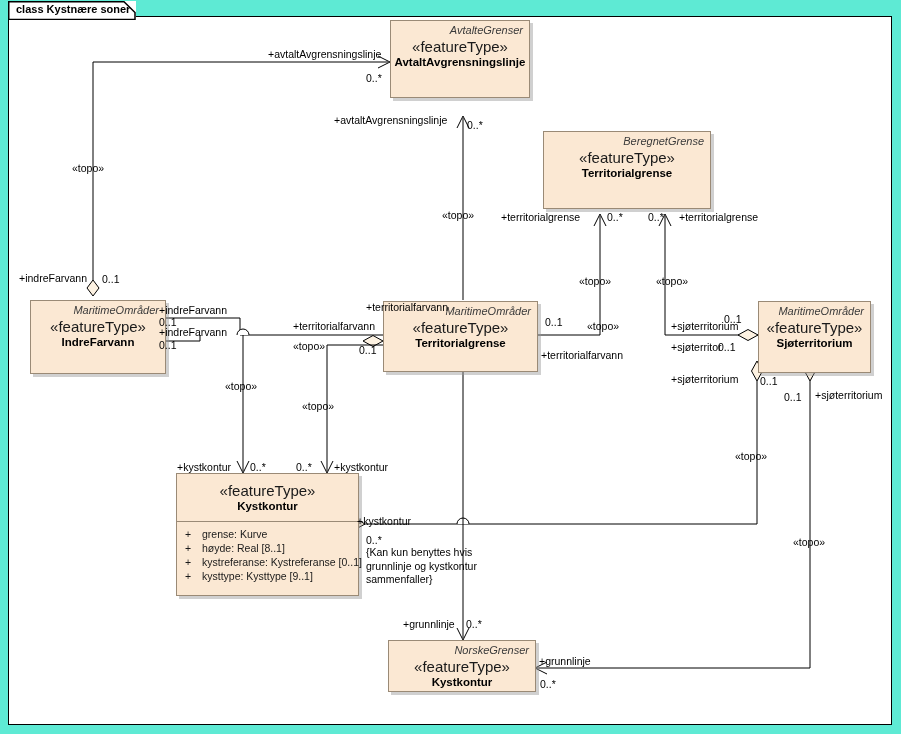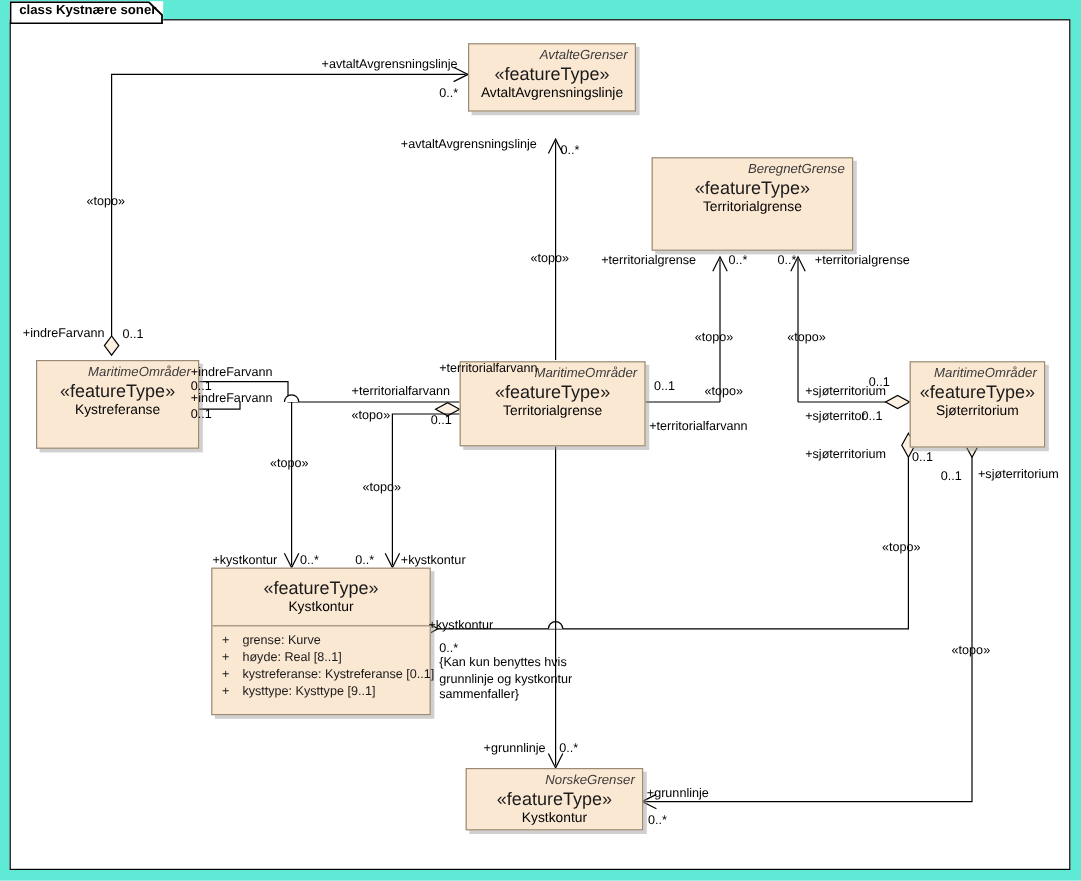--- a/index.html
+++ b/index.html
@@ -55,21 +55,21 @@
   .cls .stereo{
     text-align:center;
     font-size:15px;
     color:#1a1a1a;
     margin-top:2px;
     white-space:nowrap;
   }
   .cls .cname{
     text-align:center;
     font-size:11.5px;
-    font-weight:normal;
+    font-weight:bold;
     color:#000;
     margin-top:1px;
     white-space:nowrap;
   }
   .cls .attrs{
     border-top:1px solid #9a8a76;
     margin-top:10px;
     padding:5px 0 4px 0;
   }
   .cls .attr{
@@ -165,36 +165,36 @@
 
       <path d="M463,372 L463,638"></path>
       <path d="M457,628 L463,640 L469,628" fill="none"></path>
 
       <path d="M537,668 L810,668 L810,381"></path>
       <path d="M547,662 L535,668 L547,674" fill="none"></path>
       <path d="M810,381 L804.5,371 L810,361 L815.5,371 Z" fill="#fdf2e2" stroke="#000"></path>
     </g>
   </svg>
 
-  <div class="cls" style="left:390px;top:36px;width:140px;height:57px;">
+  <div class="cls" style="left:390px;top:20px;width:140px;height:78px;">
     <div class="pkg">AvtalteGrenser</div>
     <div class="stereo">«featureType»</div>
     <div class="cname">AvtaltAvgrensningslinje</div>
   </div>
 
   <div class="cls" style="left:543px;top:131px;width:168px;height:78px;">
     <div class="pkg">BeregnetGrense</div>
     <div class="stereo">«featureType»</div>
     <div class="cname">Territorialgrense</div>
   </div>
 
   <div class="cls" style="left:30px;top:300px;width:136px;height:74px;">
     <div class="pkg">MaritimeOmråder</div>
     <div class="stereo">«featureType»</div>
-    <div class="cname">Kystreferanse</div>
+    <div class="cname">IndreFarvann</div>
   </div>
 
   <div class="cls" style="left:383px;top:301px;width:155px;height:71px;">
     <div class="pkg">MaritimeOmråder</div>
     <div class="stereo">«featureType»</div>
     <div class="cname">Territorialgrense</div>
   </div>
 
   <div class="cls" style="left:758px;top:301px;width:113px;height:72px;">
     <div class="pkg">MaritimeOmråder</div>

